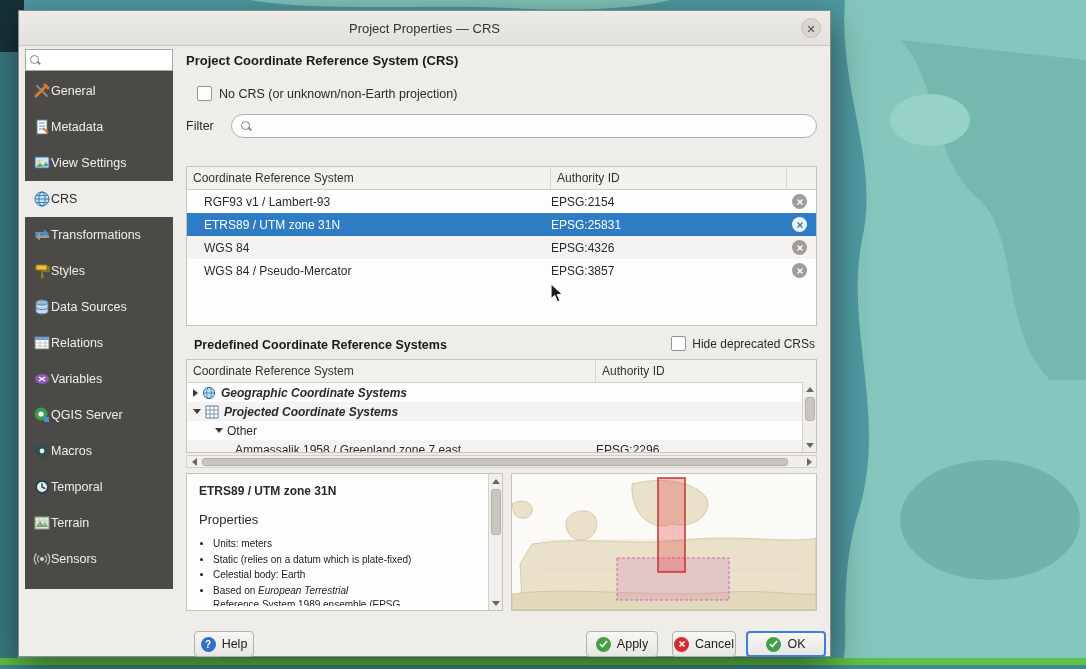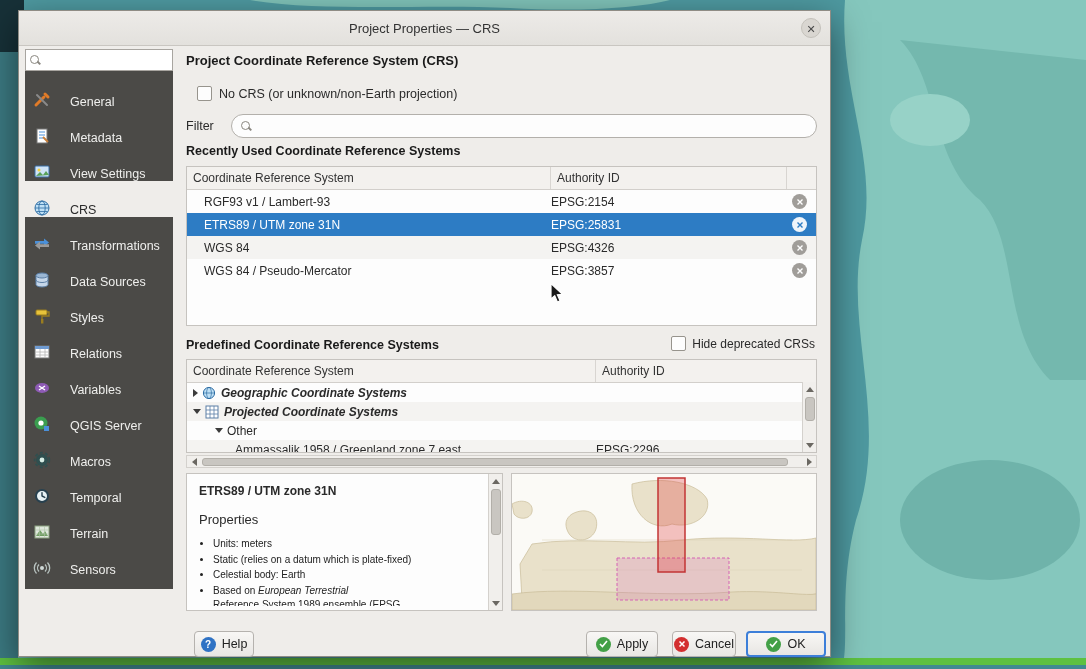--- a/index.html
+++ b/index.html
@@ -30,21 +30,21 @@
   .sidebar{position:absolute;left:6px;top:38px;width:148px;height:540px;background:#4b4a47;}
   .sb-search{
     height:22px;background:#fff;border:1px solid #a8a5a0;margin:0 0 2px 0;
     display:flex;align-items:center;padding-left:4px;box-sizing:border-box;
   }
   .mag{width:11px;height:11px;position:relative;display:inline-block}
   .mag::before{content:"";position:absolute;left:0;top:0;width:7px;height:7px;border:1.5px solid #8a8780;border-radius:50%}
   .mag::after{content:"";position:absolute;left:7px;top:7px;width:4px;height:1.5px;background:#8a8780;transform:rotate(45deg)}
   .sb-search input{border:none;outline:none;flex:1;height:16px;font-size:11px;background:transparent;margin-left:4px}
   .sb-item{
-    height:36px;display:flex;align-items:flex-end;gap:19px;padding-left:8px;
+    height:36px;display:flex;align-items:center;gap:0;padding-left:8px;
     color:#efefed;font-size:12.5px;cursor:default;
   }
   .sb-item.selected{background:#efedea;color:#2b2b2b}
   .sb-ico{width:18px;height:18px;flex:0 0 18px}
 
   
   .main{position:absolute;left:167px;top:34px;width:631px;height:584px;font-size:12px;color:#2a2a2a}
   .h-main{position:absolute;left:0;top:8px;font-weight:bold;font-size:13px;color:#1a1a1a}
   .row-nocrs{position:absolute;left:11px;top:41px;display:flex;align-items:center;gap:7px;font-size:12.5px}
   .cb{width:15px;height:15px;background:#fdfdfd;border:1px solid #97948d;border-radius:2px;box-sizing:border-box}
@@ -175,33 +175,33 @@
     </div>
     <div class="sb-item">
       <svg class="sb-ico" viewBox="0 0 18 18">
           <path d="M2 6 h9 v-2.6 l5 4 -5 4 V8.8 H2 Z" fill="#4a90d9"></path>
           <path d="M16 13 H7 v2.6 l-5 -4 5 -4 v2.6 h9 z" fill="#9a9a9a" transform="translate(0,-1)"></path>
         </svg>
       <span>Transformations</span>
     </div>
     <div class="sb-item">
       <svg class="sb-ico" viewBox="0 0 18 18">
+          <rect x="3" y="3" width="11" height="5" rx="1" fill="#e8c33a" stroke="#9a7d1f"></rect>
+          <path d="M14 5 h2 v4 h-7 v3" stroke="#9a7d1f" fill="none" stroke-width="1.4"></path>
+          <rect x="8" y="12" width="2.4" height="4.5" fill="#9a7d1f"></rect>
+        </svg>
+      <span>Styles</span>
+    </div>
+    <div class="sb-item">
+      <svg class="sb-ico" viewBox="0 0 18 18">
           <path d="M3 4.5 v9 a6 2.5 0 0 0 12 0 v-9" fill="#c5d7ea" stroke="#5b7fa6"></path>
           <ellipse cx="9" cy="4.5" rx="6" ry="2.5" fill="#9bb7d4" stroke="#5b7fa6"></ellipse>
           <path d="M3 9 a6 2.5 0 0 0 12 0" fill="none" stroke="#5b7fa6"></path>
         </svg>
       <span>Data Sources</span>
-    </div>
-    <div class="sb-item">
-      <svg class="sb-ico" viewBox="0 0 18 18">
-          <rect x="3" y="3" width="11" height="5" rx="1" fill="#e8c33a" stroke="#9a7d1f"></rect>
-          <path d="M14 5 h2 v4 h-7 v3" stroke="#9a7d1f" fill="none" stroke-width="1.4"></path>
-          <rect x="8" y="12" width="2.4" height="4.5" fill="#9a7d1f"></rect>
-        </svg>
-      <span>Styles</span>
     </div>
     <div class="sb-item">
       <svg class="sb-ico" viewBox="0 0 18 18">
           <rect x="2" y="3" width="14" height="12" fill="#fff" stroke="#777"></rect>
           <rect x="2" y="3" width="14" height="3" fill="#6f9bd1"></rect>
           <path d="M2 9 h14 M2 12 h14 M7 6 v9 M12 6 v9" stroke="#b5b5b5" stroke-width=".8"></path>
         </svg>
       <span>Relations</span>
     </div>
     <div class="sb-item">
@@ -262,21 +262,20 @@
     </div>
 
     <div class="row-filter">
       <span class="lbl-filter">Filter</span>
       <span class="filter-input">
         <span class="mag"></span>
         <input value="" style="">
       </span>
     </div>
 
-    <div class="h-sec" style="left:0;top:99px">Recently Used Coordinate Reference Systems</div>
 
     <div class="tbl" style="top:121px;width:631px;height:160px">
       <div class="t-head">
         <span class="hc" style="width:364px">Coordinate Reference System</span>
         <span class="hc" style="width:236px">Authority ID</span>
         <span class="hc" style="width:25px;border-right:none"></span>
       </div>
       <div class="t-row">
         <span class="c-name">RGF93 v1 / Lambert-93</span>
         <span class="c-auth">EPSG:2154</span>
@@ -316,21 +315,21 @@
         <span class="c-x">
             <span class="xicon">
               <svg width="8" height="8" viewBox="0 0 8 8">
                 <path d="M1.5 1.5 L6.5 6.5 M6.5 1.5 L1.5 6.5" stroke="#fff" stroke-width="1.4"></path>
               </svg>
             </span>
           </span>
       </div>
     </div>
 
-    <div class="h-sec" style="left:0;top:293px">Predefined Coordinate Reference Systems</div>
+    <div class="h-sec" style="left:8px;top:293px">Predefined Coordinate Reference Systems</div>
     <div style="position:absolute;right:2px;top:291px;display:flex;align-items:center;gap:6px;font-size:12px">
       <span class="cb"></span>
       <span>Hide deprecated CRSs</span>
     </div>
 
     <div class="tbl" style="top:314px;width:631px;height:94px">
       <div class="t-head">
         <span class="hc" style="width:409px">Coordinate Reference System</span>
         <span class="hc" style="width:208px;border-right:none">Authority ID</span>
       </div>

